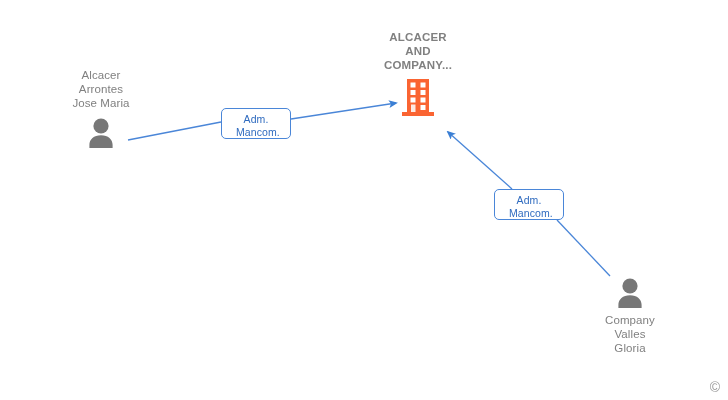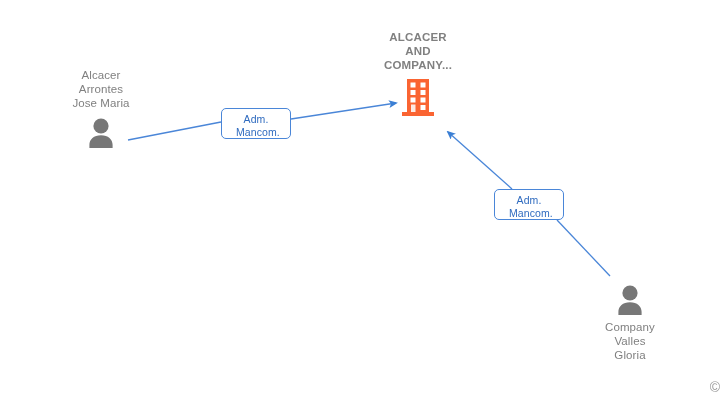--- a/index.html
+++ b/index.html
@@ -56,21 +56,21 @@
     left: 41px;
     top: 68px;
     width: 120px;
   }
   #person-node-1 .node-label {
     margin-bottom: 6px;
   }
   
   #person-node-2 {
     left: 570px;
-    top: 283px;
+    top: 276px;
     width: 120px;
   }
   #person-node-2 .node-label {
     margin-top: 5px;
   }
   
   .rel-label {
     position: absolute;
     box-sizing: border-box;
     background: #ffffff;

